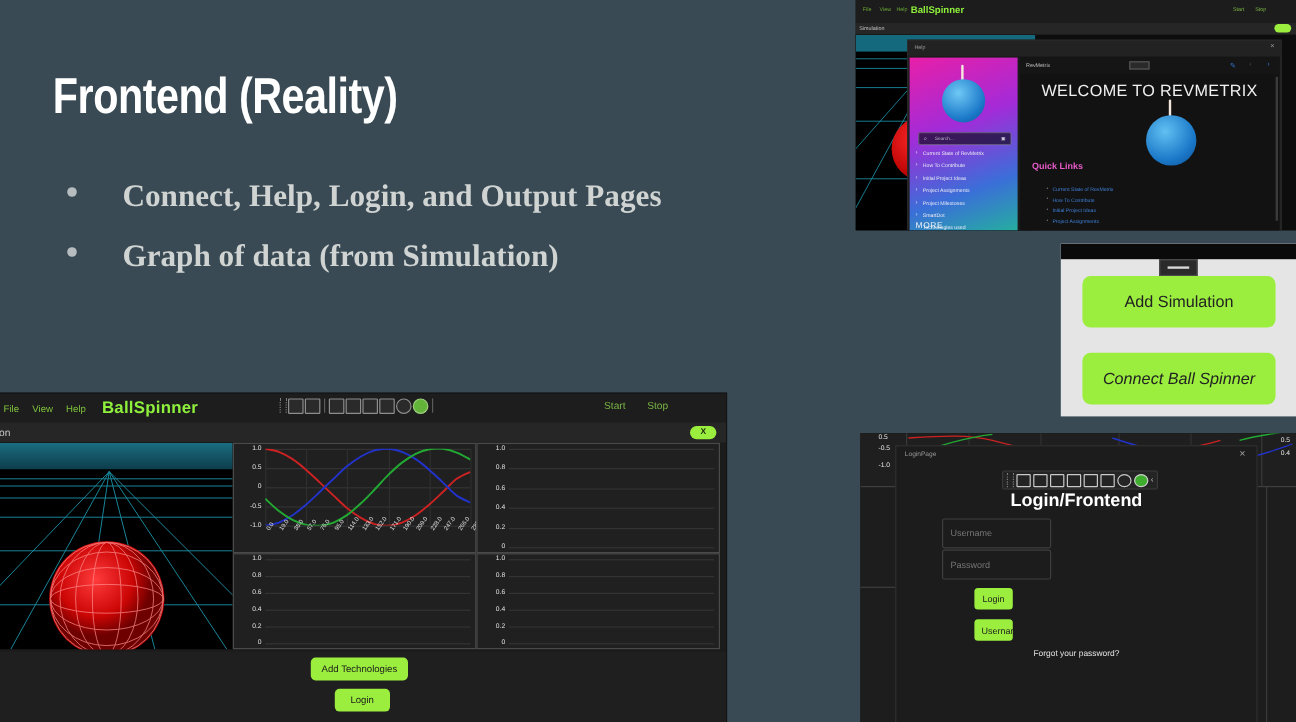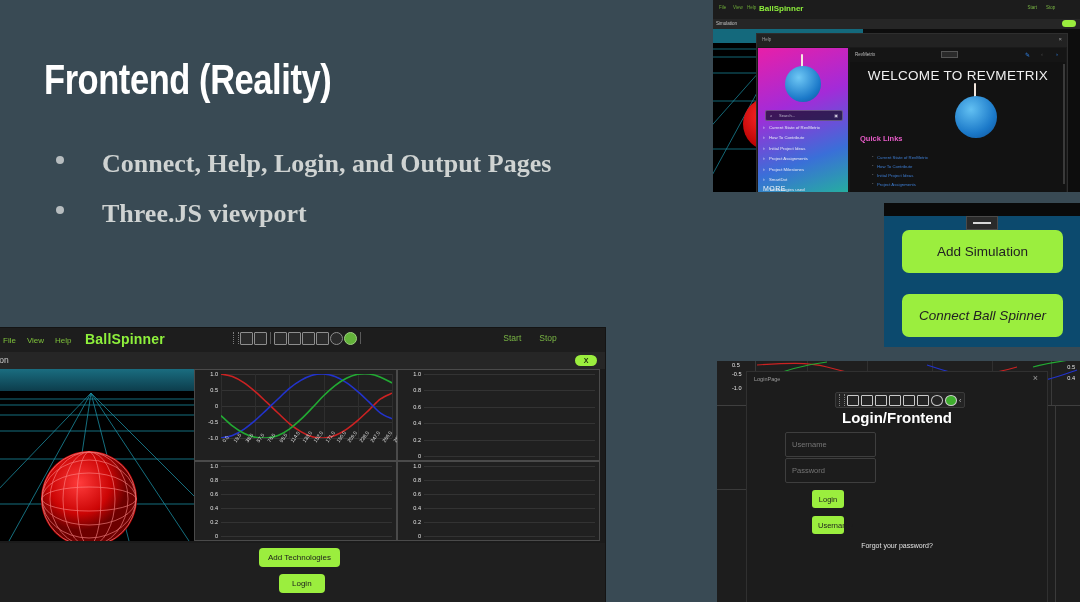--- a/index.html
+++ b/index.html
@@ -191,21 +191,21 @@
   .rm-bigpin{position:absolute;left:124px;top:35px;width:2px;height:16px;background:#f2e6dc;border-radius:1px;}
   .rm-ql{position:absolute;left:10px;top:86px;color:#e85bc8;font-size:7.5px;font-weight:700;}
   .rm-qllist{position:absolute;left:22px;top:107px;}
   .rm-qllist div{color:#3e7fd6;font-size:4.3px;margin-bottom:4px;position:relative;padding-left:5px;white-space:nowrap;}
   .rm-qllist div::before{content:"•";position:absolute;left:0;top:-1px;color:#6d6d6d;}
   .rm-scroll{position:absolute;right:1px;top:16px;width:2px;height:120px;background:#3a3a3a;}
 
   
   .midwin{
     position:absolute;left:884px;top:203px;width:196px;height:144px;
-    background:#0c4a6e;overflow:hidden;
+    background:#e5e5e5;overflow:hidden;
   }
   .midwin .topbar{height:13px;background:#0a0a0a;}
   .mid-handle{position:absolute;left:82px;top:13px;width:30px;height:12px;background:#2a2a2a;border:1px solid #4a4a4a;}
   .mid-handle::after{content:"";position:absolute;left:6px;top:5px;width:18px;height:2px;background:#d8d8d8;}
   .mbtn{
     position:absolute;left:18px;width:161px;height:43px;border-radius:7px;
     background:#9bee3e;color:#222;border:none;font-size:13.5px;
     font-family:"Liberation Sans",sans-serif;
   }
   .mbtn.b1{top:27px;}
@@ -261,21 +261,21 @@
 
   <div class="title">Frontend (Reality)</div>
 
   <div class="bullets">
     <div class="bullet">
       <span class="dot"></span>
       <span class="btxt">Connect, Help, Login, and Output Pages</span>
     </div>
     <div class="bullet">
       <span class="dot"></span>
-      <span class="btxt">Three.JS viewport</span>
+      <span class="btxt">Graph of data (from Simulation)</span>
     </div>
   </div>
 
   <div class="appwin">
 
     <div class="app-menubar">
       <span class="mi first">File</span>
       <span class="mi">View</span>
       <span class="mi">Help</span>
       <span class="app-title">BallSpinner</span>

